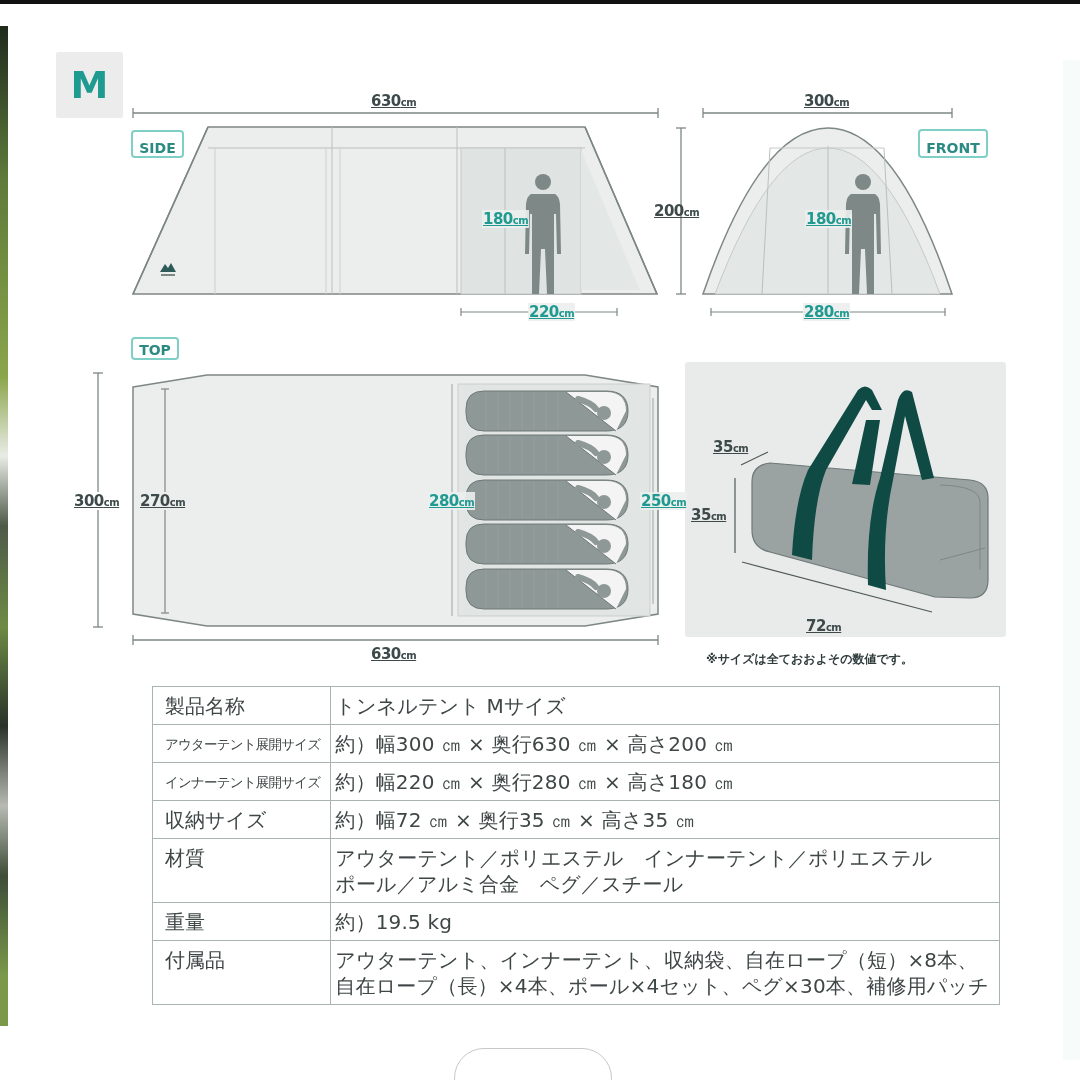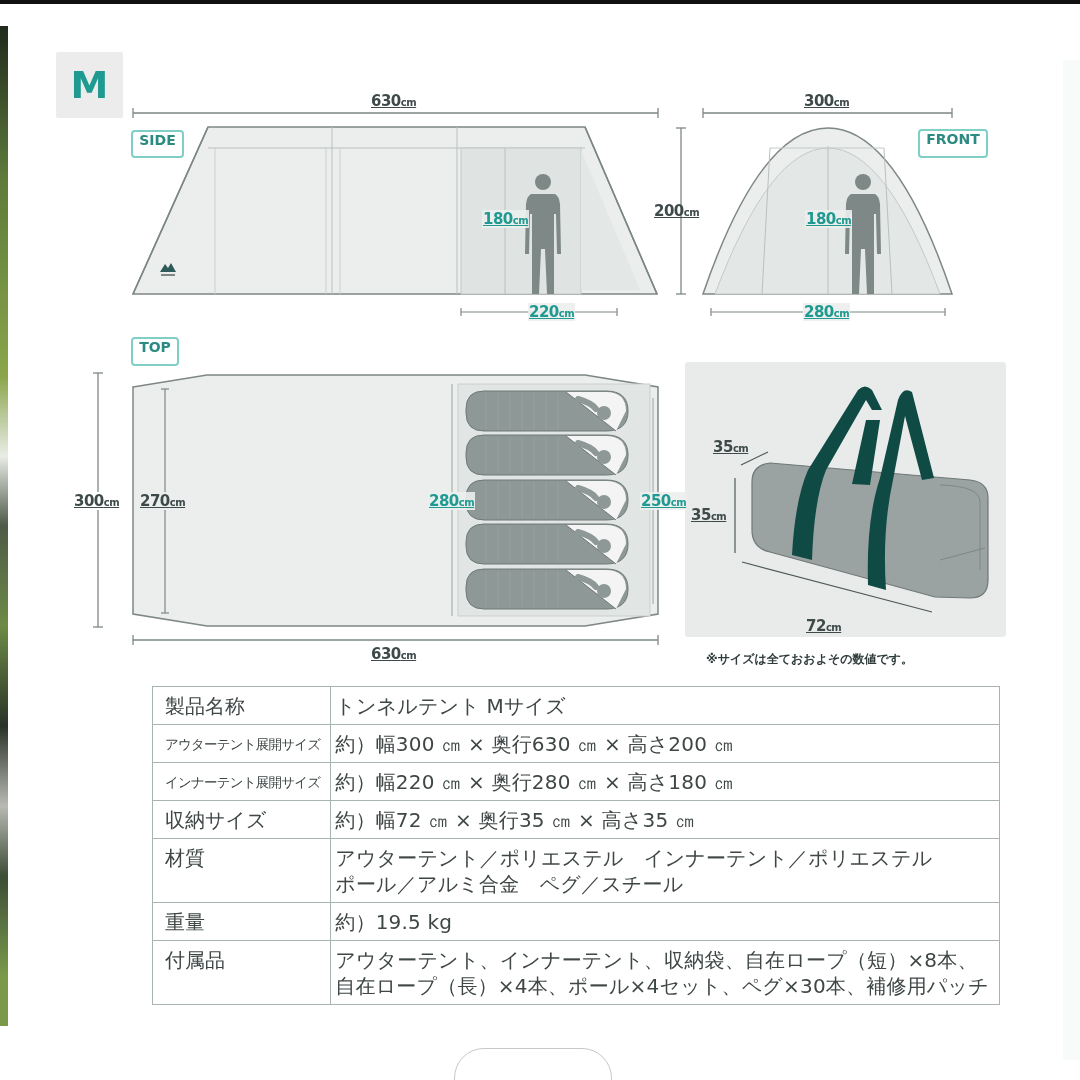--- a/index.html
+++ b/index.html
@@ -9,21 +9,21 @@
     .top-bar { position: absolute; left: 0; top: 0; width: 1080px; height: 4px; background: #111; }
     .left-photo { position: absolute; left: 0; top: 26px; width: 8px; height: 1000px;
       background: linear-gradient(180deg, #1f2a1c 0%, #5d7a3a 15%, #8aa54a 35%, #e9ece6 43%, #4e5a48 50%, #6d8b45 60%, #2a3329 70%, #b8bab3 78%, #3d4d37 85%, #7a9a4a 95%); }
     .right-ghost { position: absolute; left: 1063px; top: 60px; width: 17px; height: 1000px; background: #f7fbfa; }
 
     .size-badge { position: absolute; left: 56px; top: 52px; width: 67px; height: 66px; background: #ececec;
       display: flex; align-items: center; justify-content: center; border-radius: 2px; }
     .size-badge span { color: #1e9a90; font-size: 38px; font-weight: bold; font-family: "DejaVu Sans", sans-serif; }
 
     .view-tag { position: absolute; border: 2px solid #7fcfc6; border-radius: 4px; background: #fff;
-      color: #2b8a82; font-weight: bold; font-size: 14px; display: flex; align-items: flex-start; justify-content: center;
+      color: #2b8a82; font-weight: bold; font-size: 14px; display: flex; align-items: flex-end; justify-content: center;
       font-family: "DejaVu Sans", sans-serif; }
 
     .dim { position: absolute; font-size: 15px; font-weight: bold; color: #3e4a4a; white-space: nowrap; letter-spacing: -0.5px; text-decoration: underline; }
     .dim small { font-size: 10px; font-weight: bold; }
     .dim.teal { color: #1f9a90; background: rgba(235,238,237,0.9); padding: 0 1px; }
 
     svg.layer { position: absolute; left: 0; top: 0; }
 
     .bag-panel { position: absolute; left: 685px; top: 362px; width: 321px; height: 275px; background: #e9ebea; border-radius: 3px; }
 
@@ -181,21 +181,21 @@
     <line x1="742" y1="562" x2="932" y2="612"></line>
   </g>
 </svg>
 
 <div class="view-tag" style="left:131px;top:130px;width:53px;height:28px;">
     <span>SIDE</span>
   </div>
 <div class="view-tag" style="left:918px;top:129px;width:70px;height:29px;">
     <span>FRONT</span>
   </div>
-<div class="view-tag" style="left:131px;top:337px;width:48px;height:29px;">
+<div class="view-tag" style="left:131px;top:337px;width:48px;height:23px;">
     <span>TOP</span>
   </div>
 
 <div class="dim" style="left:371px;top:92px;"><span>630</span><small>cm</small></div>
 <div class="dim" style="left:654px;top:202px;"><span>200</span><small>cm</small></div>
 <div class="dim teal" style="left:482px;top:210px;"><span>180</span><small>cm</small></div>
 <div class="dim teal" style="left:528px;top:303px;"><span>220</span><small>cm</small></div>
 
 <div class="dim" style="left:804px;top:92px;"><span>300</span><small>cm</small></div>
 <div class="dim teal" style="left:805px;top:210px;"><span>180</span><small>cm</small></div>

